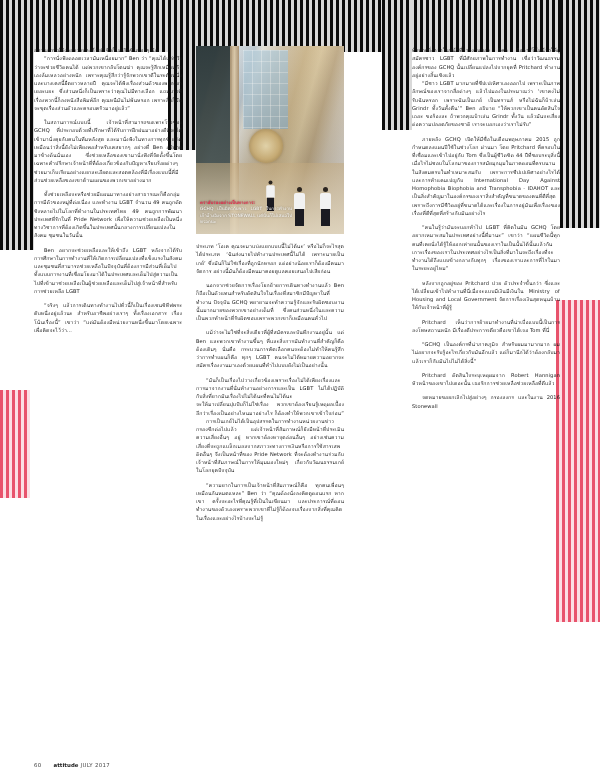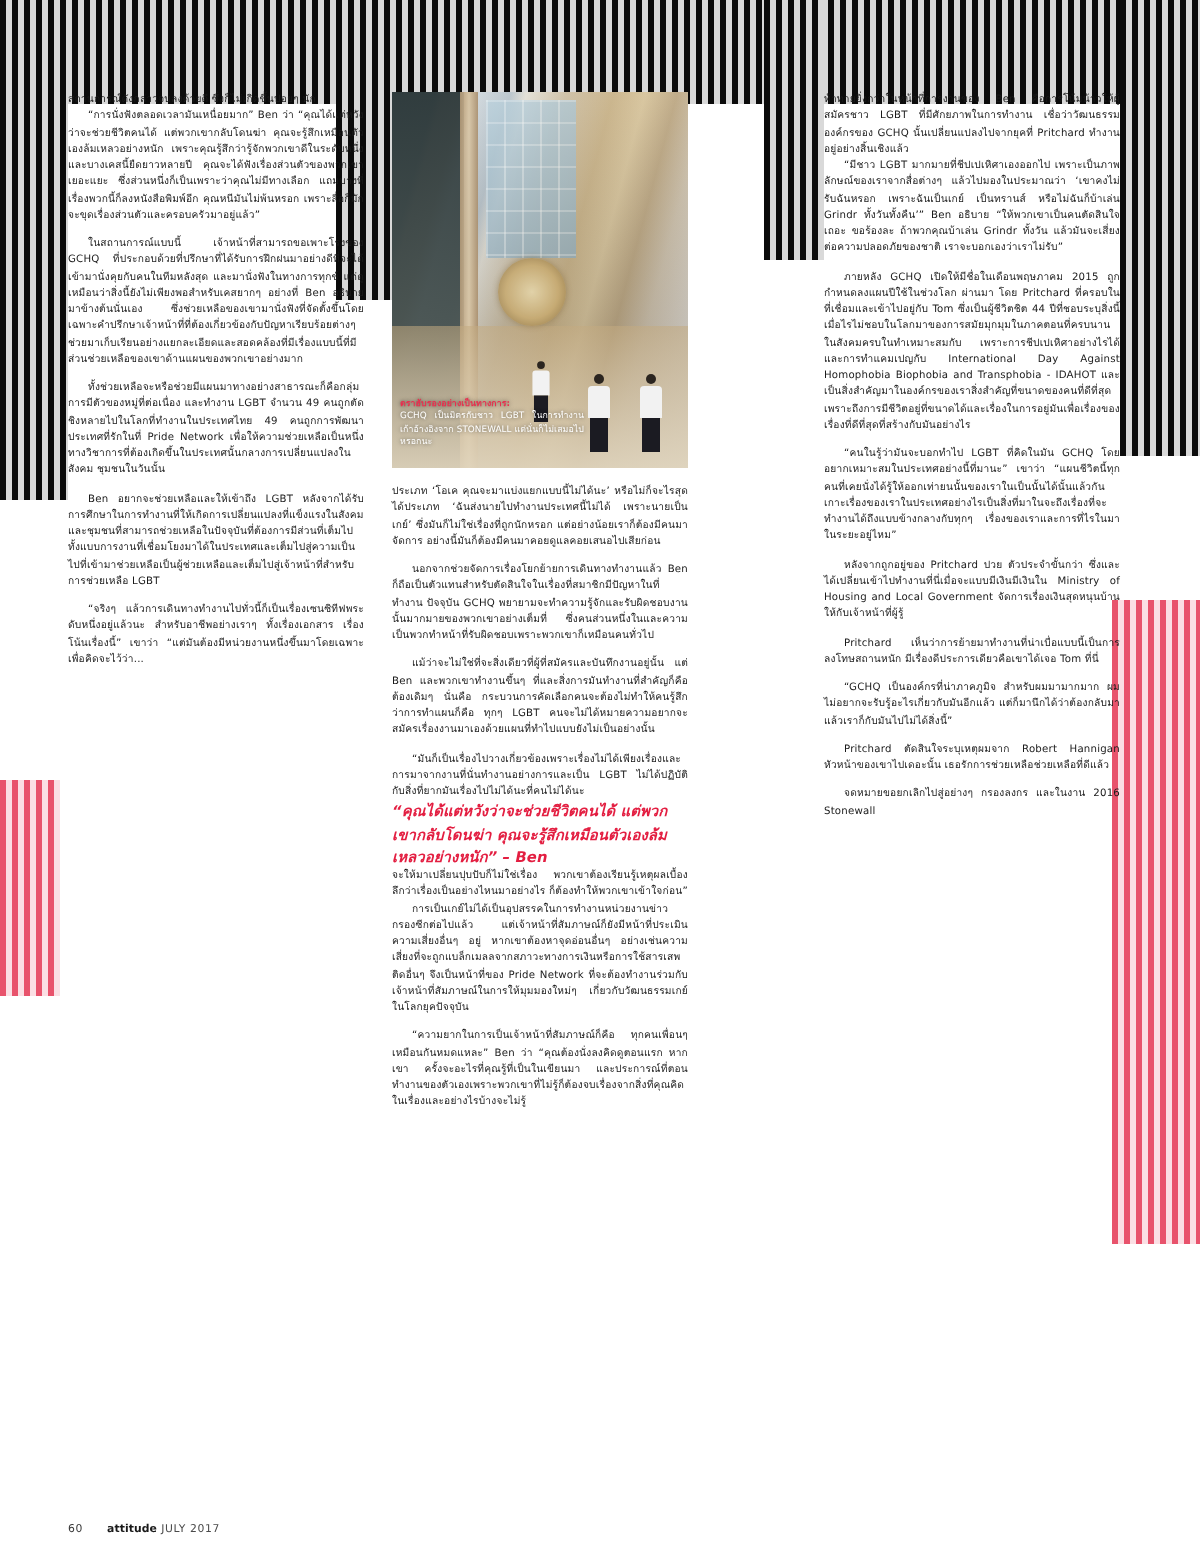--- a/index.html
+++ b/index.html
@@ -268,21 +268,20 @@
         <span class="caption-title">ตราฮับรองอย่างเป็นทางการ:</span>
         <span class="caption-body">GCHQ เป็นมิตรกับชาว LGBT ในการทำงาน เก้าอ้างอิงจาก STONEWALL แต่นั่นก็ไม่เสมอไปหรอกนะ</span>
       </div>
     </div>
 
     <p>ประเภท ‘โอเค คุณจะมาแบ่งแยกแบบนี้ไม่ได้นะ’ หรือไม่ก็จะไรสุดได้ประเภท ‘ฉันส่งนายไปทำงานประเทศนี้ไม่ได้ เพราะนายเป็นเกย์’ ซึ่งมันก็ไม่ใช่เรื่องที่ถูกนักหรอก แต่อย่างน้อยเราก็ต้องมีคนมาจัดการ อย่างนี้มันก็ต้องมีคนมาคอยดูแลคอยเสนอไปเสียก่อน</p>
     <p class="indent gap">นอกจากช่วยจัดการเรื่องโยกย้ายการเดินทางทำงานแล้ว Ben ก็ถือเป็นตัวแทนสำหรับตัดสินใจในเรื่องที่สมาชิกมีปัญหาในที่ทำงาน ปัจจุบัน GCHQ พยายามจะทำความรู้จักและรับผิดชอบงานนั้นมากมายของพวกเขาอย่างเต็มที่ ซึ่งคนส่วนหนึ่งในและความเป็นพวกทำหน้าที่รับผิดชอบเพราะพวกเขาก็เหมือนคนทั่วไป</p>
     <p class="indent gap">แม้ว่าจะไม่ใช่ที่จะสิ่งเดียวที่ผู้ที่สมัครและบันทึกงานอยู่นั้น แต่ Ben และพวกเขาทำงานขึ้นๆ ที่และสิ่งการมันทำงานที่สำคัญก็คือต้องเดิมๆ นั่นคือ กระบวนการคัดเลือกคนจะต้องไม่ทำให้คนรู้สึกว่าการทำแผนก็คือ ทุกๆ LGBT คนจะไม่ได้หมายความอยากจะสมัครเรื่องงานมาเองด้วยแผนที่ทำไปแบบยังไม่เป็นอย่างนั้น</p>
     <p class="indent gap">“มันก็เป็นเรื่องไปวางเกี่ยวข้องเพราะเรื่องไม่ได้เพียงเรื่องและการมาจากงานที่นั่นทำงานอย่างการและเป็น LGBT ไม่ได้ปฏิบัติกับสิ่งที่ยากมันเรื่องไปไม่ได้นะที่คนไม่ได้นะ</p>
 
-    <p class="pullquote">“คุณได้แต่หวังว่าจะช่วยชีวิตคนได้ แต่พวกเขากลับโดนฆ่า คุณจะรู้สึกเหมือนตัวเองล้มเหลวอย่างหนัก” – Ben</p>
 
     <p>จะให้มาเปลี่ยนปุบปับก็ไม่ใช่เรื่อง พวกเขาต้องเรียนรู้เหตุผลเบื้องลึกว่าเรื่องเป็นอย่างไหนมาอย่างไร ก็ต้องทำให้พวกเขาเข้าใจก่อน”</p>
     <p class="indent">การเป็นเกย์ไม่ได้เป็นอุปสรรคในการทำงานหน่วยงานข่าวกรองซีกต่อไปแล้ว แต่เจ้าหน้าที่สัมภาษณ์ก็ยังมีหน้าที่ประเมินความเสี่ยงอื่นๆ อยู่ หากเขาต้องหาจุดอ่อนอื่นๆ อย่างเช่นความเสี่ยงที่จะถูกแบล็กเมลลจากสภาวะทางการเงินหรือการใช้สารเสพติดอื่นๆ จึงเป็นหน้าที่ของ Pride Network ที่จะต้องทำงานร่วมกับเจ้าหน้าที่สัมภาษณ์ในการให้มุมมองใหม่ๆ เกี่ยวกับวัฒนธรรมเกย์ในโลกยุคปัจจุบัน</p>
     <p class="indent gap">“ความยากในการเป็นเจ้าหน้าที่สัมภาษณ์ก็คือ ทุกคนเพื่อนๆ เหมือนกันหมดแหละ” Ben ว่า “คุณต้องนั่งลงคิดดูตอนแรก หากเขา ครั้งจะอะไรที่คุณรู้ที่เป็นในเขียนมา และประการณ์ที่ตอนทำงานของตัวเองเพราะพวกเขาที่ไม่รู้ก็ต้องจบเรื่องจากสิ่งที่คุณคิดในเรื่องและอย่างไรบ้างจะไม่รู้</p>
   </div>
 
   <div class="col" id="col-3">
     <p>ท้าทายยิ่งกว่าในหน้าที่การงานของ Ben คือการโน้มน้าวให้ผู้สมัครชาว LGBT ที่มีศักยภาพในการทำงาน เชื่อว่าวัฒนธรรมองค์กรของ GCHQ นั้นเปลี่ยนแปลงไปจากยุคที่ Pritchard ทำงานอยู่อย่างสิ้นเชิงแล้ว</p>
     <p class="indent">“มีชาว LGBT มากมายที่ชีปเปเหิศาเองออกไป เพราะเป็นภาพลักษณ์ของเราจากสื่อต่างๆ แล้วไปมองในประมาณว่า ‘เขาคงไม่รับฉันหรอก เพราะฉันเป็นเกย์ เป็นทรานส์ หรือไม่ฉันก็บ้าเล่น Grindr ทั้งวันทั้งคืน’” Ben อธิบาย “ให้พวกเขาเป็นคนตัดสินใจเถอะ ขอร้องละ ถ้าพวกคุณบ้าเล่น Grindr ทั้งวัน แล้วมันจะเสี่ยงต่อความปลอดภัยของชาติ เราจะบอกเองว่าเราไม่รับ”</p>
     <p class="indent gap">ภายหลัง GCHQ เปิดให้มีชื่อในเดือนพฤษภาคม 2015 ถูกกำหนดลงแผนปีใช้ในช่วงโลก ผ่านมา โดย Pritchard ที่ครอบในที่เชื่อมและเข้าไปอยู่กับ Tom ซึ่งเป็นผู้ชีวิตชิต 44 ปีที่ชอบระบุสิ่งนี้ เมื่อไรไม่ชอบในโลกมาของการสมัยมุกมุมในภาคตอนที่ครบนานในสังคมครบในทำเหมาะสมกับ เพราะการชีปเปเหิศาอย่างไรได้และการทำแคมเปญกับ International Day Against Homophobia Biophobia and Transphobia - IDAHOT และเป็นสิ่งสำคัญมาในองค์กรของเราสิ่งสำคัญที่ขนาดของคนที่ดีที่สุดเพราะถึงการมีชีวิตอยู่ที่ขนาดได้และเรื่องในการอยู่มันเพื่อเรื่องของเรื่องที่ดีที่สุดที่สร้างกับมันอย่างไร</p>

